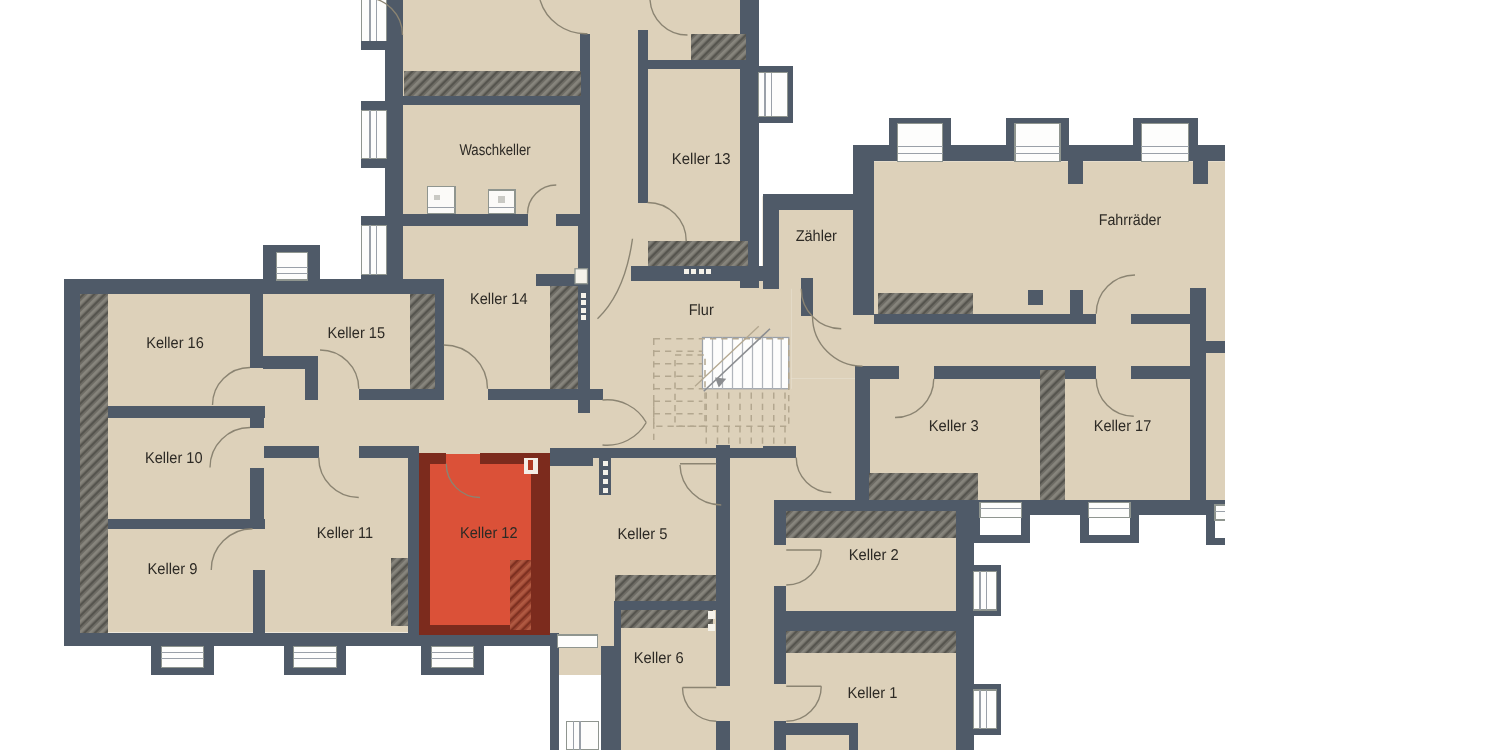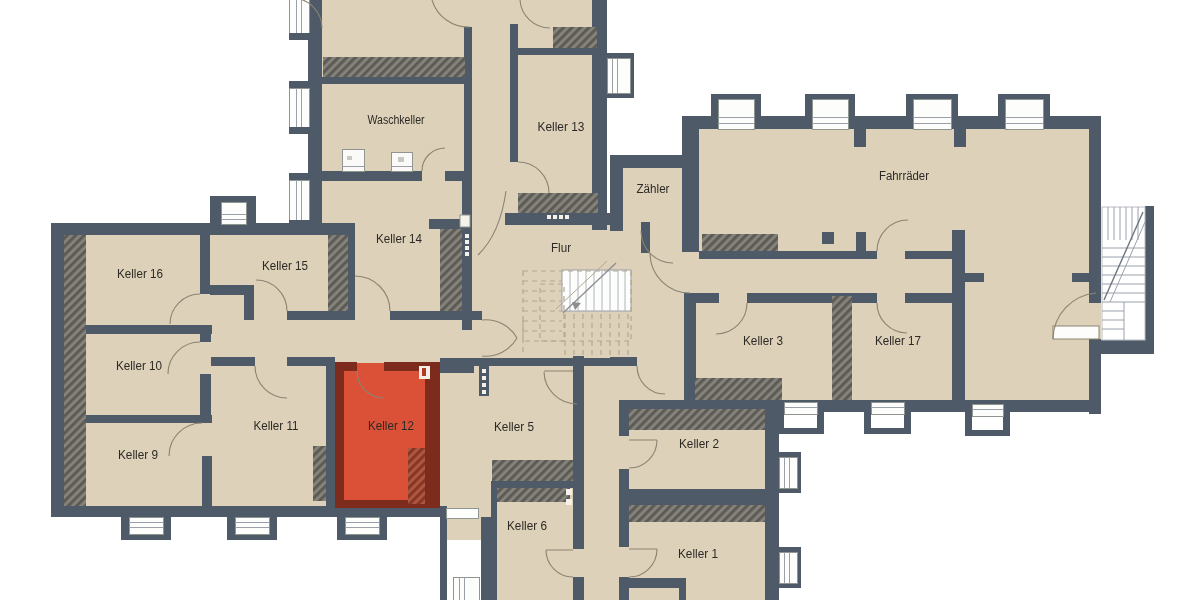--- a/index.html
+++ b/index.html
@@ -1,16 +1,16 @@
 <!DOCTYPE html>
 <html><head>
 <meta charset="utf-8">
 <style>
   html,body{margin:0;padding:0;background:#ffffff;}
-  .wrap{width:1200px;height:600px;position:relative;overflow:hidden;background:#ffffff;}
+  .wrap{width:980px;height:600px;position:relative;overflow:hidden;background:#ffffff;}
   text{font-family:"Liberation Sans",sans-serif;fill:#2d2a25;}
 </style>
 </head>
 <body>
 <div class="wrap">
 <svg width="1200" height="600" viewBox="0 0 1200 600" xmlns="http://www.w3.org/2000/svg">
 <defs>
   <pattern id="hg" width="6" height="6" patternUnits="userSpaceOnUse" patternTransform="rotate(45)">
     <rect width="6" height="6" fill="#6f6d66"></rect>
     <rect x="0" width="2" height="6" fill="#87857d"></rect>

